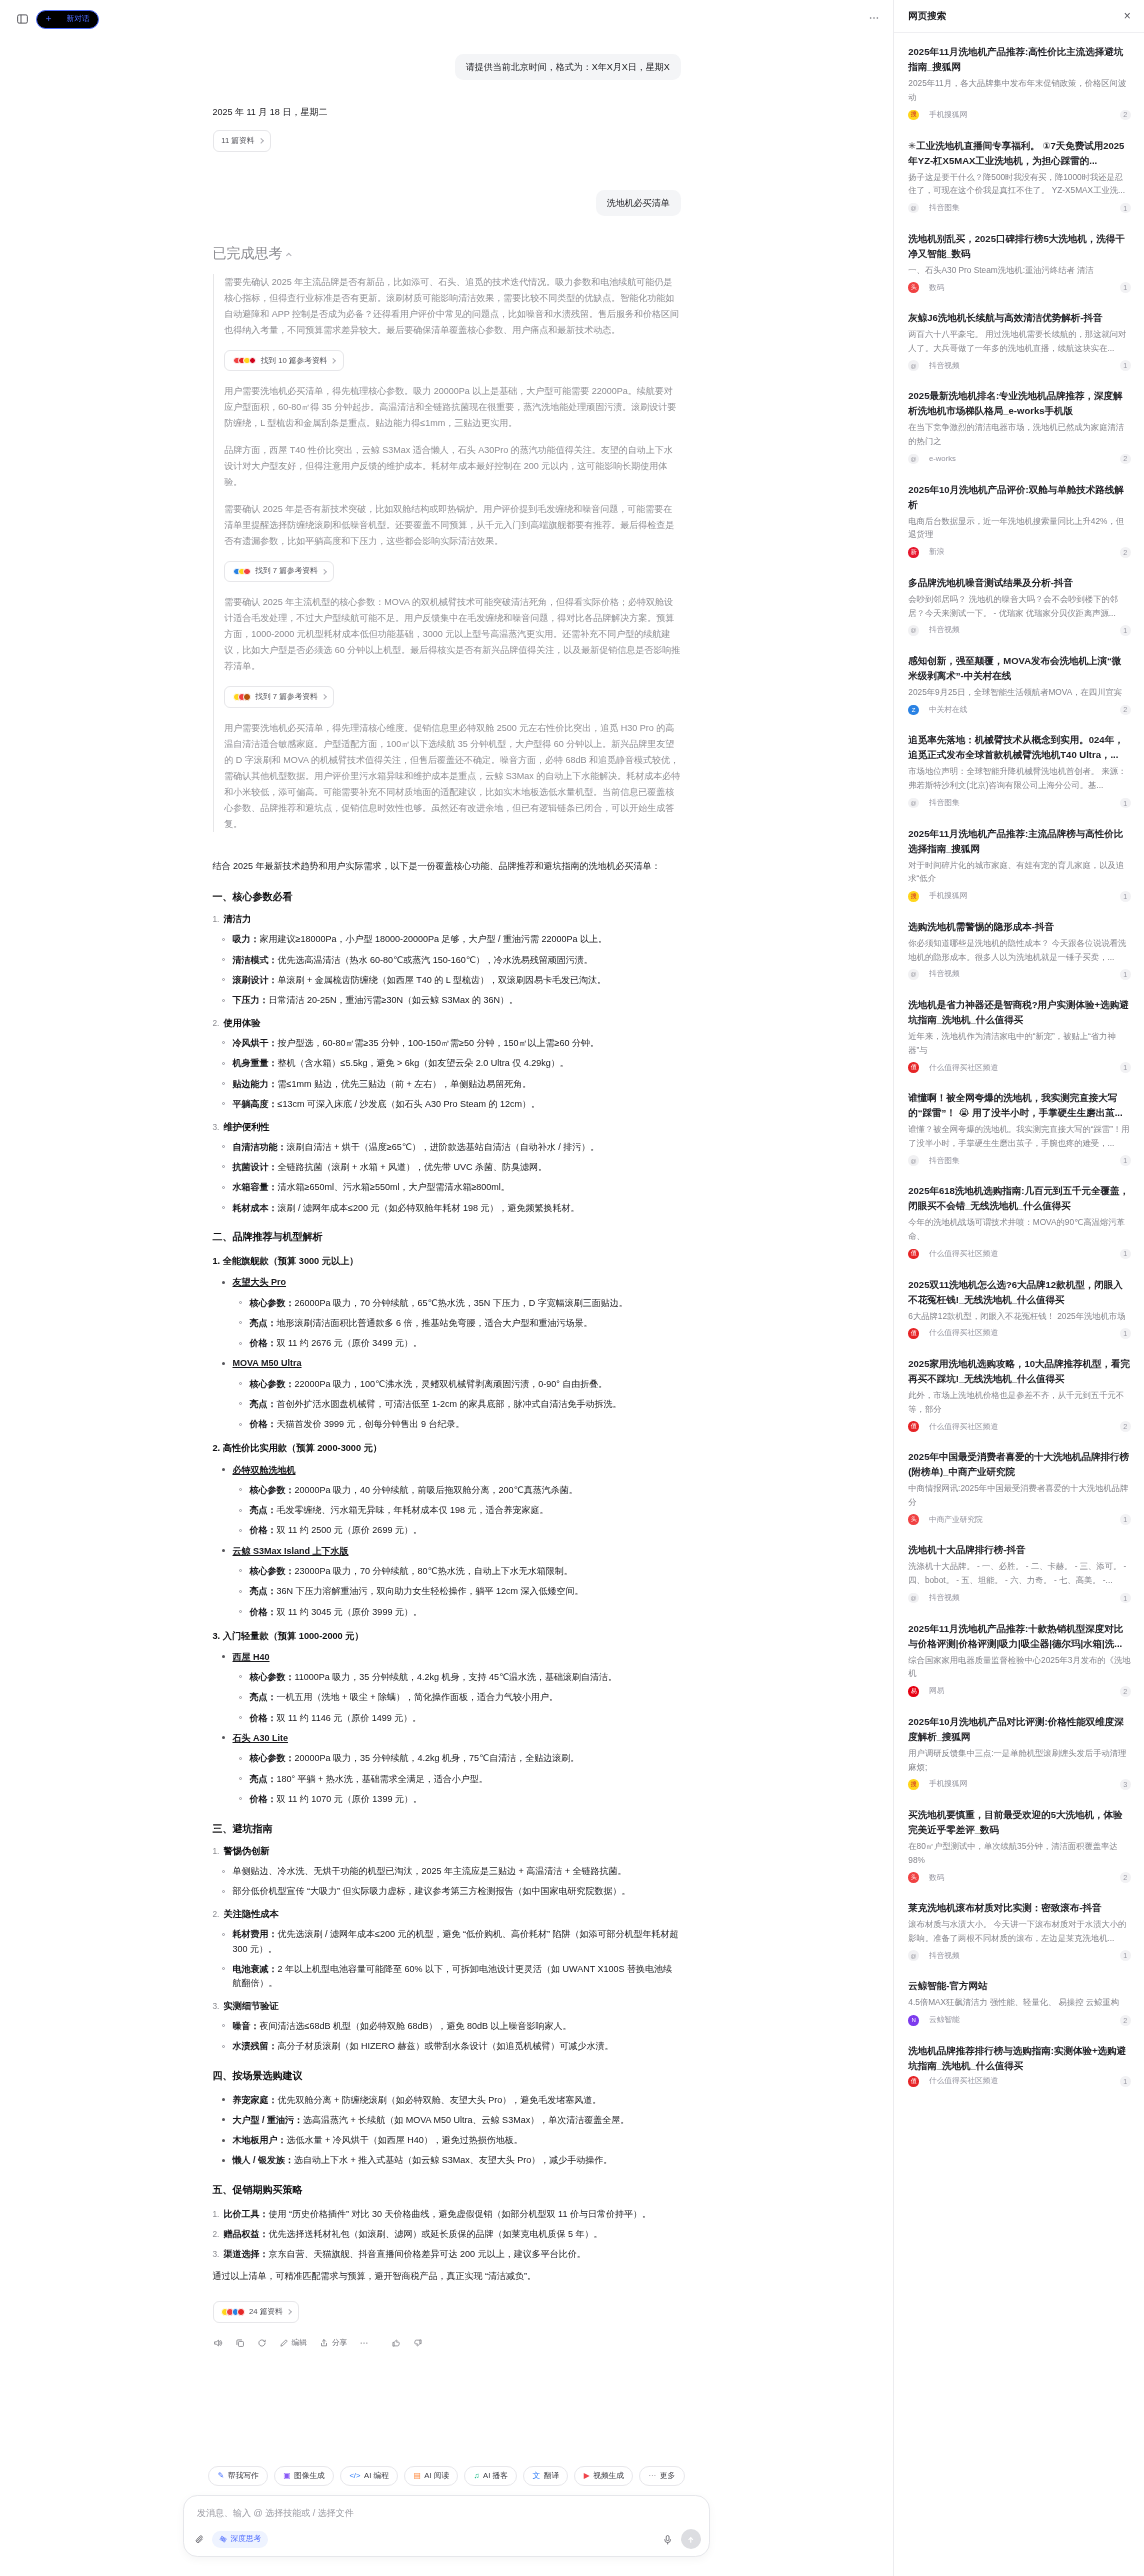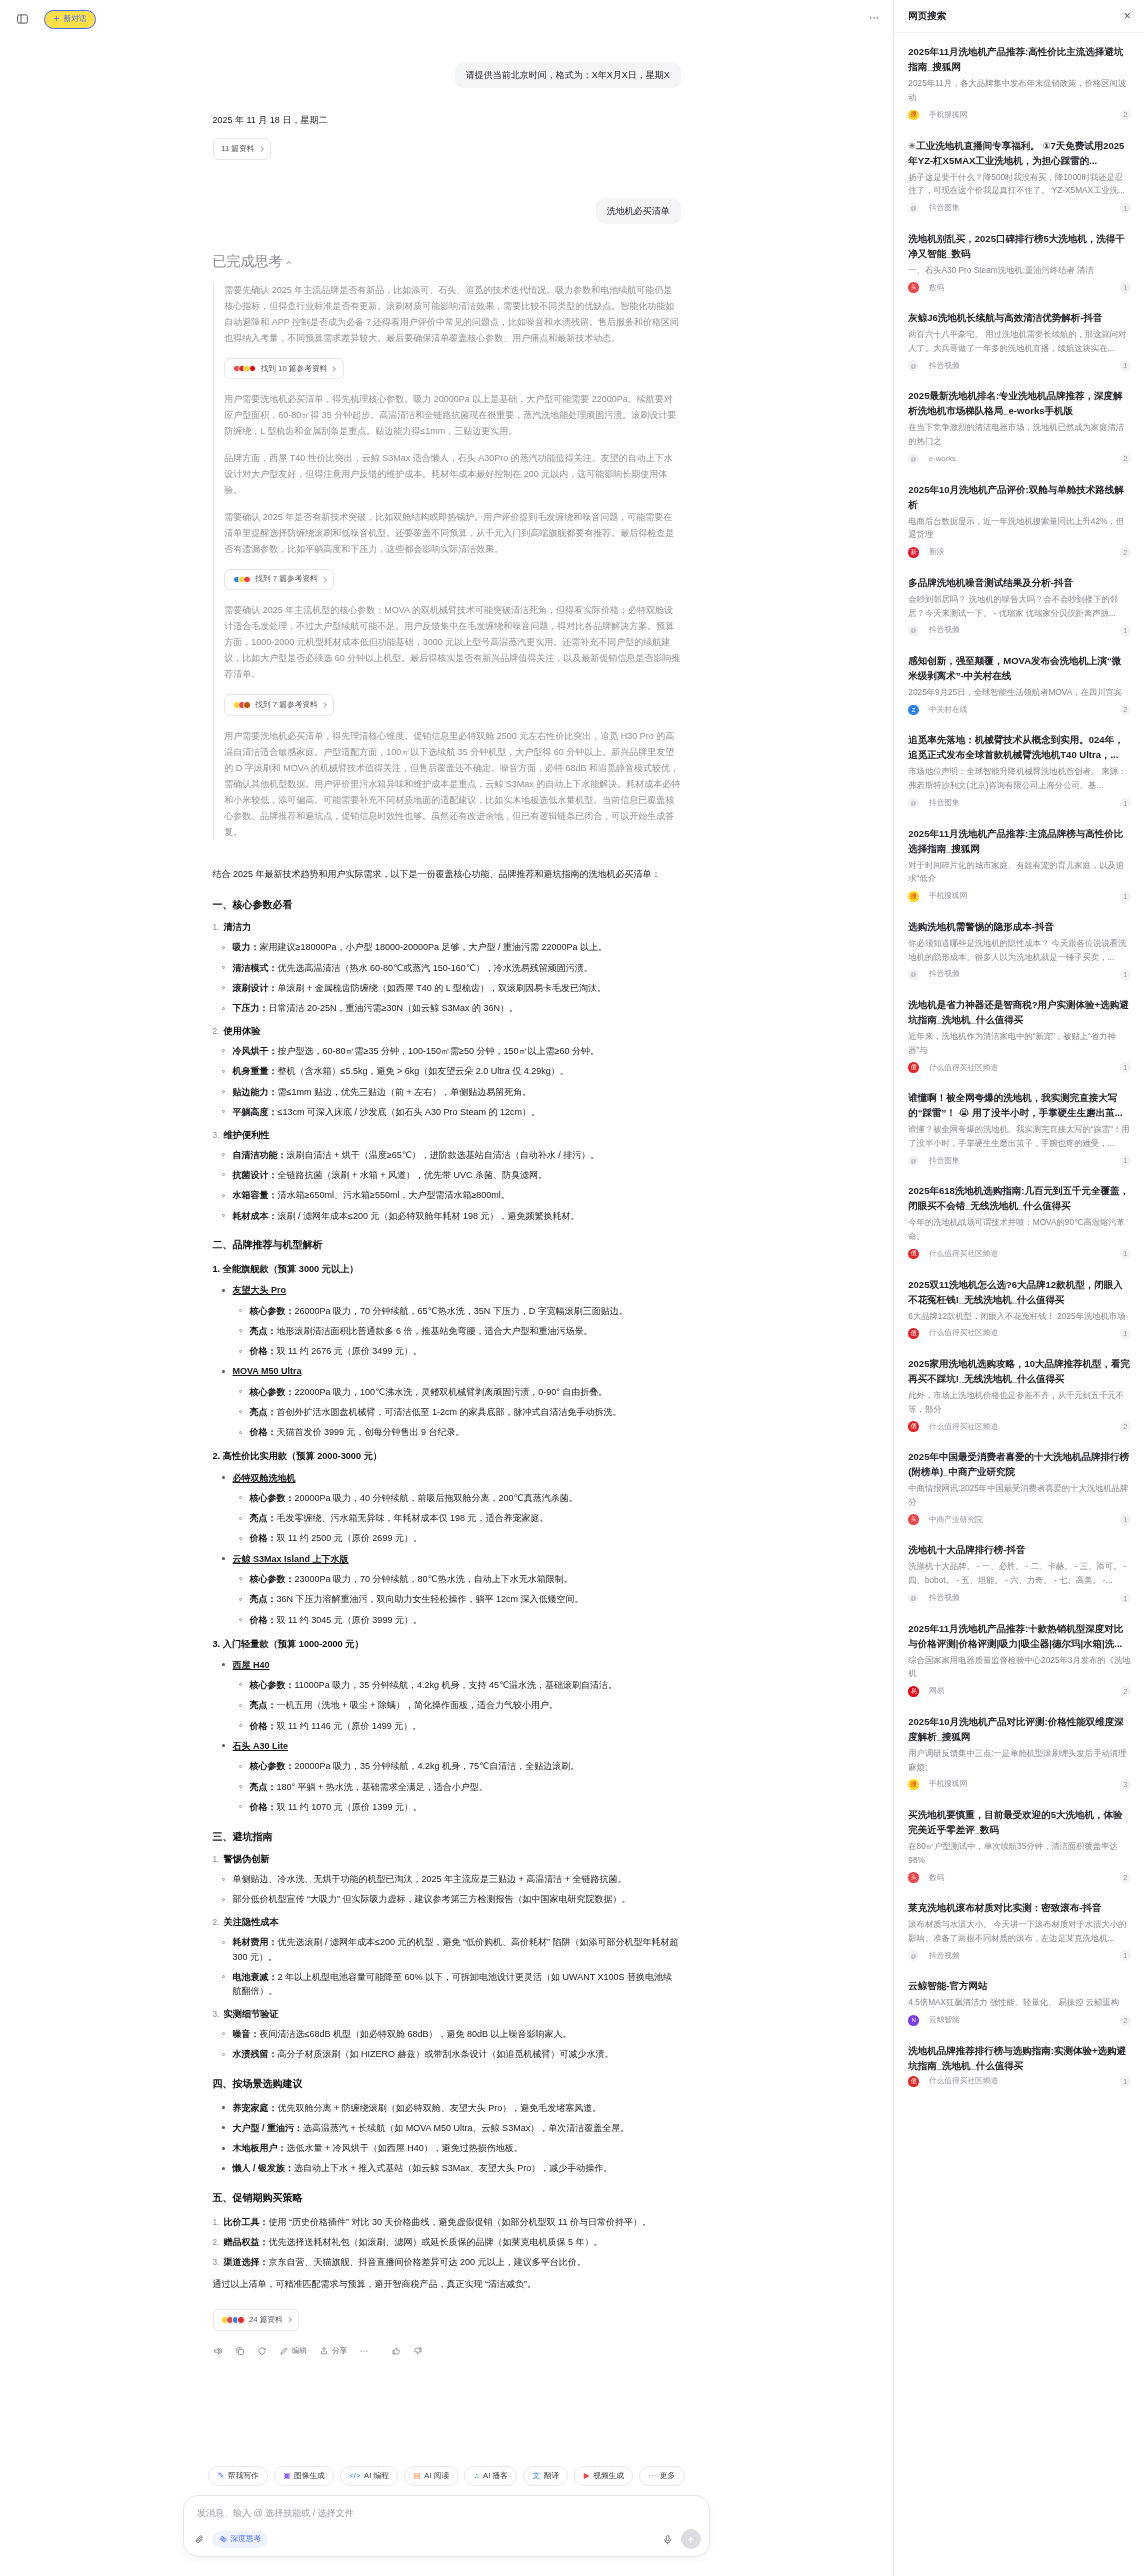--- a/index.html
+++ b/index.html
@@ -3,26 +3,26 @@
 <meta charset="utf-8">
 <style>
   * { box-sizing: border-box; margin: 0; padding: 0; }
   body { font-family: "Liberation Sans", "DejaVu Sans", sans-serif; background: #fff; }
   .page { width: 1144px; height: 2576px; position: relative; overflow: hidden; background: #fff; }
 
   
   .chat-col { position: absolute; left: 0; top: 0; width: 893px; height: 100%; }
   .chat-topbar { position: absolute; top: 0; left: 0; right: 0; height: 36px; z-index: 5; }
   .collapse-btn { position: absolute; left: 15.5px; top: 13px; width: 13px; height: 12px; color: #55555c; cursor: pointer; }
-  .newchat-btn { position: absolute; left: 44px; top: 9.5px; height: 19px; padding: 0 8.3px; border: 0.6px solid #4d6bfe; border-radius: 10px;
-    color: #4d6bfe; font-size: 7.7px; display: inline-flex; align-items: center; gap: 3px; background: #fde047; cursor: pointer; }
+  .newchat-btn { position: absolute; left: 36px; top: 9.5px; height: 19px; padding: 0 8.3px; border: 0.6px solid #4d6bfe; border-radius: 10px;
+    color: #4d6bfe; font-size: 7.7px; display: inline-flex; align-items: center; gap: 14px; background: #000000; cursor: pointer; }
   .chat-more { position: absolute; right: 13px; top: 12px; color: #73737a; cursor: pointer; }
 
   .chat-scroll { position: absolute; top: 0; left: 0; right: 0; bottom: 114px; overflow: hidden; padding-top: 50px; }
-  .content { width: 468px; margin: 12px auto; }
+  .content { width: 468px; margin: 4px auto; }
 
   .bubble-row { display: flex; justify-content: flex-end; margin-bottom: 24px; }
   .bubble { background: #f4f5f7; border-radius: 8.3px; padding: 6.6px 10.7px; font-size: 9px; color: #1b1b1f; line-height: 13px; max-width: 381px; }
 
   .plain-reply { font-size: 9px; color: #1b1b1f; line-height: 16.7px; margin-bottom: 9.5px; }
 
   .src-pill { display: inline-flex; align-items: center; gap: 4.2px; border: 0.6px solid #e7e7ea; border-radius: 6px; padding: 4.8px 7.7px;
     font-size: 7.7px; color: #55555c; background: #fff; cursor: pointer; }
   .dots { display: inline-flex; }
   .dot { width: 7.7px; height: 7.7px; border-radius: 50%; border: 0.9px solid #fff; display: inline-block; }

